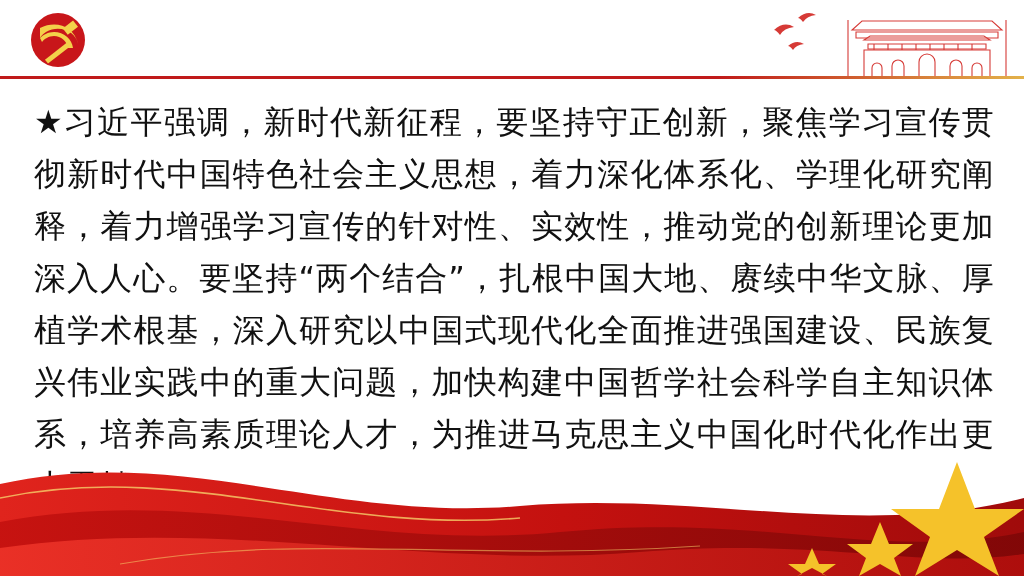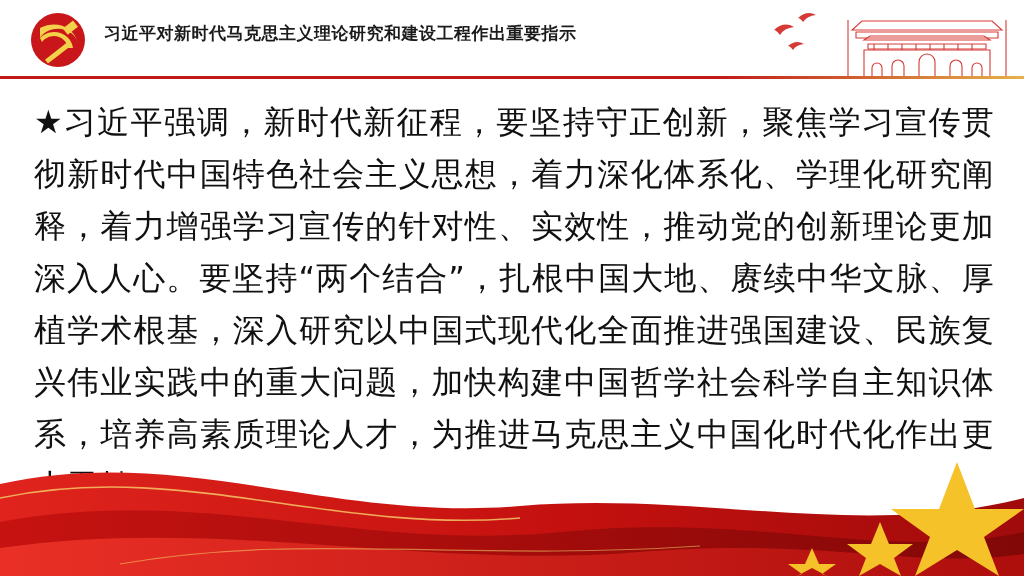--- a/index.html
+++ b/index.html
@@ -101,21 +101,20 @@
           <path d="M14 16 C30 8 48 14 52 32 C50 20 34 12 20 20 C17 22 15 24 14 26 Z"></path>
           <path d="M14 26 C17 23 22 20 28 20 C38 20 46 27 47 36 L42 36 C41 29 35 24 28 24 C23 24 18 27 16 30 Z"></path>
 
           <rect x="17" y="38" width="30" height="5" transform="rotate(-38 32 40)"></rect>
 
           <rect x="38" y="12" width="13" height="8" transform="rotate(-38 44 16)"></rect>
         </g>
       </svg>
     </div>
 
-    <div class="header-title">习近平对新时代马克思主义理论研究和建设工程作出重要指示</div>
 
     <div class="header-art">
       <svg width="260" height="78" viewBox="0 0 260 78">
         <g stroke="#d4302c" stroke-width="1.1" fill="none" opacity="0.95">
 
           <path d="M10 30 q10 -9 20 -3 q-10 1 -14 8 q-4 -5 -6 -5 z" fill="#d4302c" stroke="none"></path>
           <path d="M34 18 q9 -8 18 -3 q-9 1 -13 7 q-3 -4 -5 -4 z" fill="#d4302c" stroke="none"></path>
           <path d="M24 46 q8 -7 16 -2 q-8 1 -11 6 q-3 -4 -5 -4 z" fill="#d4302c" stroke="none"></path>
 
           <path d="M88 30 h150 l-10 -9 h-130 z"></path>

